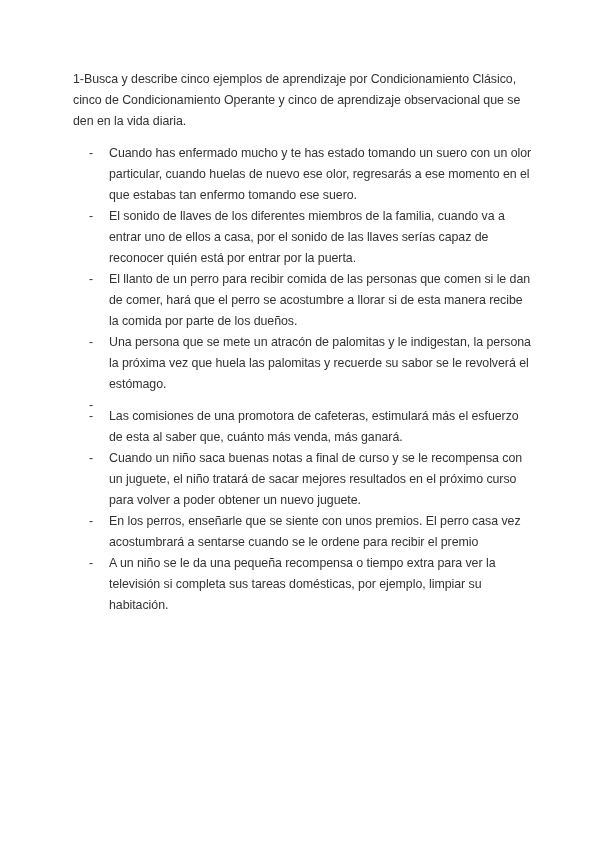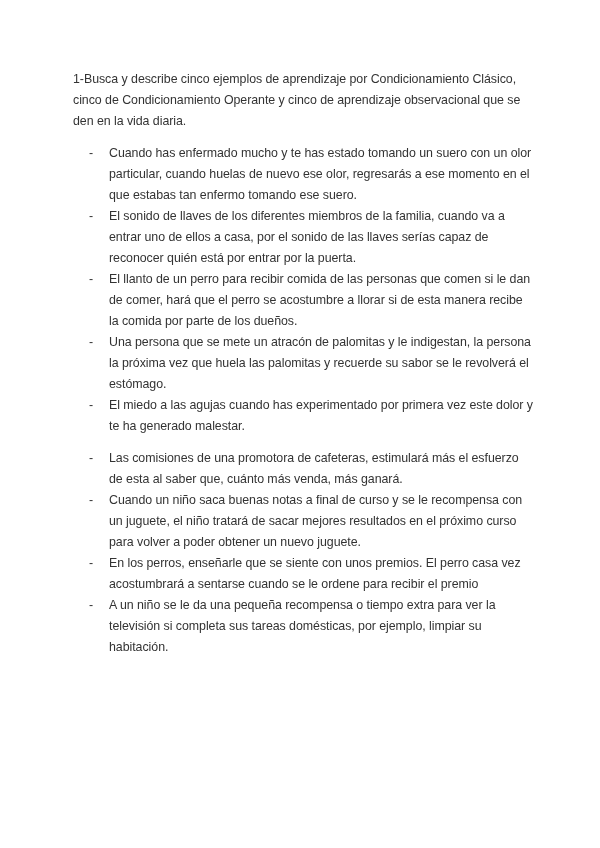--- a/index.html
+++ b/index.html
@@ -24,21 +24,21 @@
 
 <div class="page">
   <div class="content">
     <p class="intro">1-Busca y describe cinco ejemplos de aprendizaje por Condicionamiento Clásico, cinco de Condicionamiento Operante y cinco de aprendizaje observacional que se den en la vida diaria.</p>
 
     <ul class="ul-classic">
       <li><span class="dash">-</span><span>Cuando has enfermado mucho y te has estado tomando un suero con un olor particular, cuando huelas de nuevo ese olor, regresarás a ese momento en el que estabas tan enfermo tomando ese suero.</span></li>
       <li><span class="dash">-</span><span>El sonido de llaves de los diferentes miembros de la familia, cuando va a entrar uno de ellos a casa, por el sonido de las llaves serías capaz de reconocer quién está por entrar por la puerta.</span></li>
       <li><span class="dash">-</span><span>El llanto de un perro para recibir comida de las personas que comen si le dan de comer, hará que el perro se acostumbre a llorar si de esta manera recibe la comida por parte de los dueños.</span></li>
       <li><span class="dash">-</span><span>Una persona que se mete un atracón de palomitas y le indigestan, la persona la próxima vez que huela las palomitas y recuerde su sabor se le revolverá el estómago.</span></li>
-      <li><span class="dash">-</span><span>El miedo a las agujas cuando has experimentado por primera vez este dolor y te ha generado malestar.</span></li>
+      <li><span class="dash">-</span></li>
     </ul>
 
     <ul class="ul-operant">
       <li><span class="dash">-</span><span>Las comisiones de una promotora de cafeteras, estimulará más el esfuerzo de esta al saber que, cuánto más venda, más ganará.</span></li>
       <li><span class="dash">-</span><span>Cuando un niño saca buenas notas a final de curso y se le recompensa con un juguete, el niño tratará de sacar mejores resultados en el próximo curso para volver a poder obtener un nuevo juguete.</span></li>
       <li><span class="dash">-</span><span>En los perros, enseñarle que se siente con unos premios. El perro casa vez acostumbrará a sentarse cuando se le ordene para recibir el premio</span></li>
       <li><span class="dash">-</span><span>A un niño se le da una pequeña recompensa o tiempo extra para ver la televisión si completa sus tareas domésticas, por ejemplo, limpiar su habitación.</span></li>
     </ul>
   </div>
 </div>

